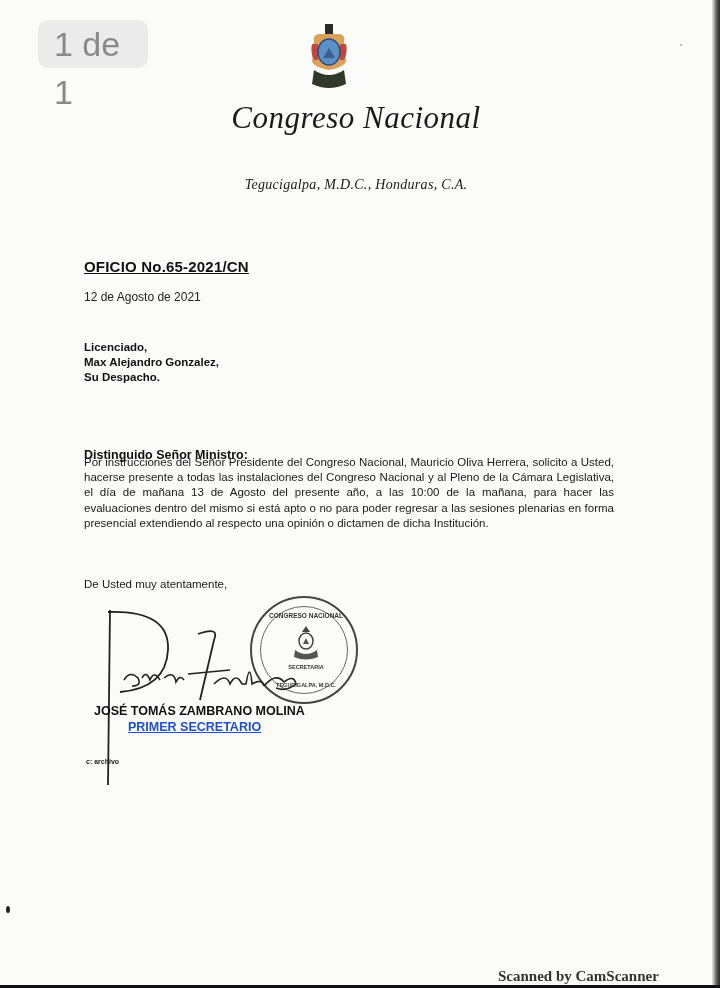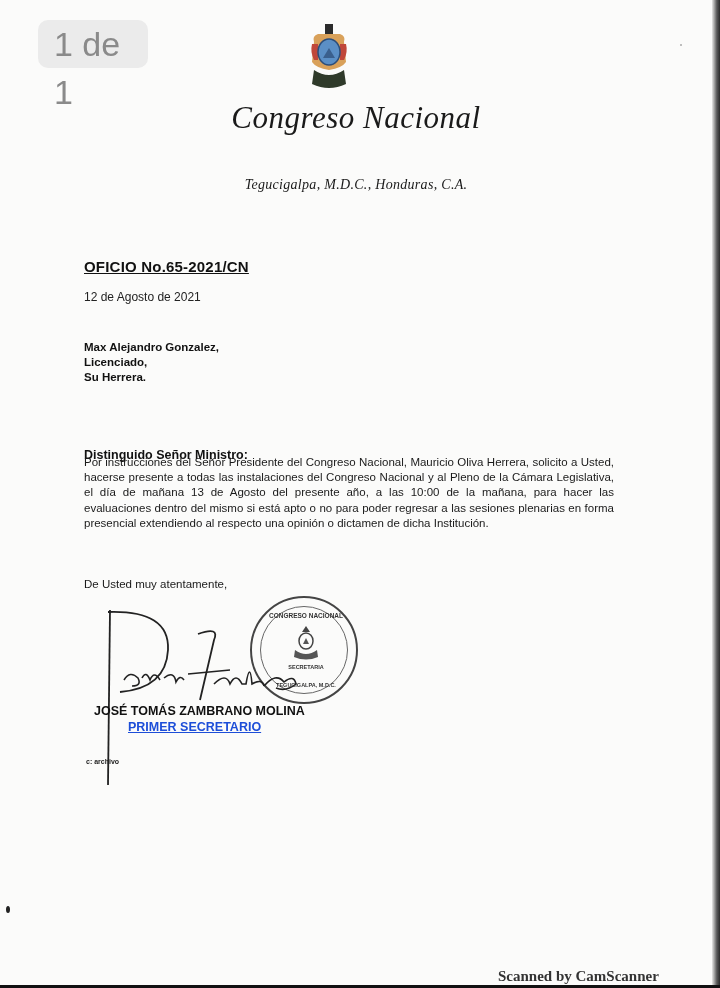--- a/index.html
+++ b/index.html
@@ -85,23 +85,23 @@
     </svg>
   </div>
 
   <div class="title t1">Congreso Nacional</div>
   <div class="title t3">Tegucigalpa, M.D.C., Honduras, C.A.</div>
 
   <div class="oficio">OFICIO No.65-2021/CN</div>
   <div class="date">12 de Agosto de 2021</div>
 
   <div class="addr">
+    <div>Licenciado,</div>
     <div>Max Alejandro Gonzalez,</div>
-    <div>Licenciado,</div>
-    <div>Su Herrera.</div>
+    <div>Su Despacho.</div>
   </div>
 
   <div class="salutation">Distinguido Señor Ministro:</div>
 
   <div class="body-text">Por instrucciones del Señor Presidente del Congreso Nacional, Mauricio Oliva Herrera, solicito a Usted, hacerse presente a todas las instalaciones del Congreso Nacional y al Pleno de la Cámara Legislativa, el día de mañana 13 de Agosto del presente año, a las 10:00 de la mañana, para hacer las evaluaciones dentro del mismo si está apto o no para poder regresar a las sesiones plenarias en forma presencial extendiendo al respecto una opinión o dictamen de dicha Institución.</div>
 
   <div class="closing">De Usted muy atentamente,</div>
 
   <div class="seal">
     <div class="seal-inner"></div>

